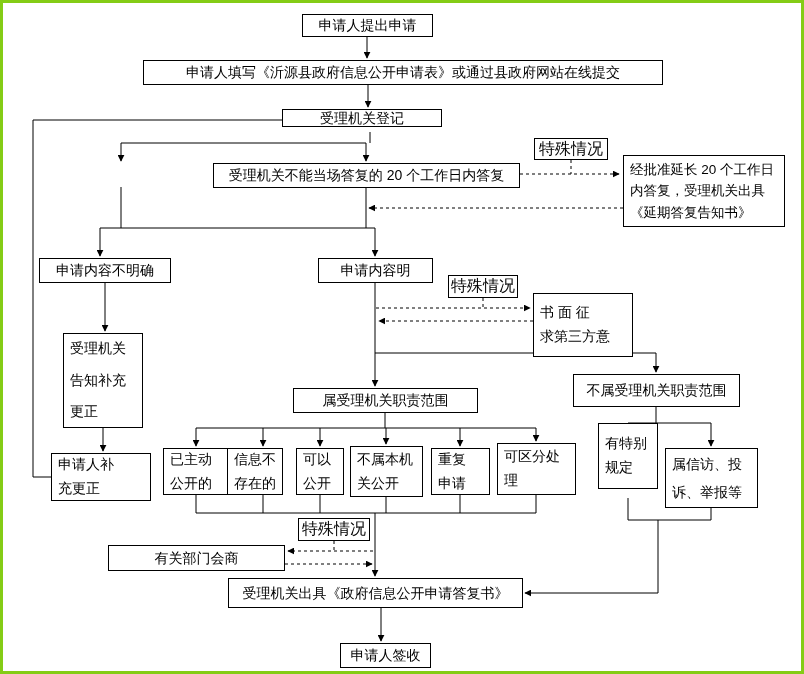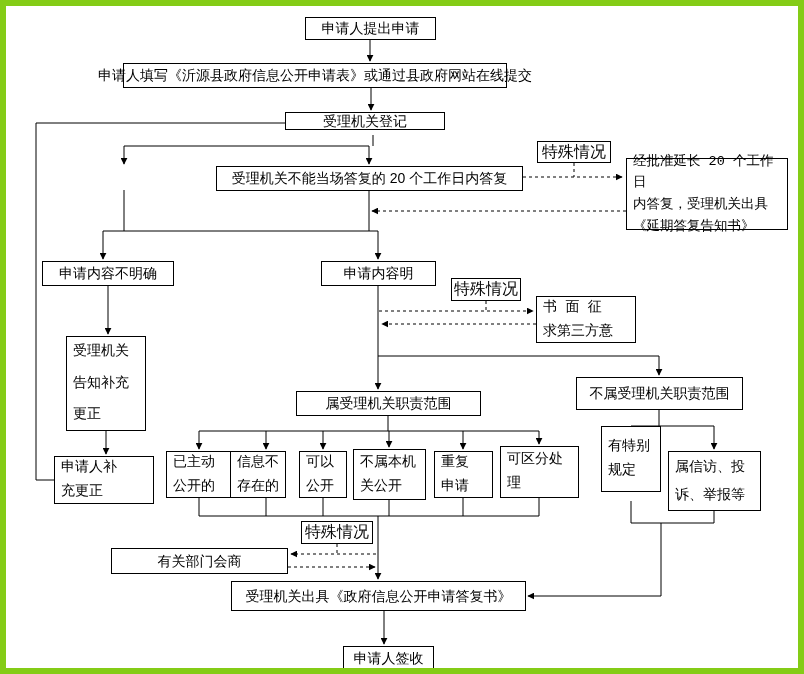--- a/index.html
+++ b/index.html
@@ -1,43 +1,43 @@
 <!DOCTYPE html>
 <html><head>
 <meta charset="utf-8">
 <style>
   html,body{margin:0;padding:0;background:#ffffff;}
   .stage{
     position:relative;width:804px;height:674px;background:#ffffff;
-    border:6px solid #84cc16;box-sizing:border-box;overflow:hidden;
+    border:3px solid #84cc16;box-sizing:border-box;overflow:hidden;
     font-family:"Liberation Sans","DejaVu Sans",sans-serif;color:#000;
   }
   svg.lines{position:absolute;left:0;top:0;z-index:1;}
   .box{
     position:absolute;z-index:2;border:1px solid #000;background:#fff;
     font-size:14px;line-height:1.3;display:flex;align-items:center;justify-content:center;
     box-sizing:border-box;text-align:center;white-space:nowrap;
   }
   .box.ml{flex-direction:column;align-items:flex-start;justify-content:center;
-    text-align:left;padding:11px 6px;white-space:normal;font-family:Liberation Mono, monospace;}
+    text-align:left;padding:11px 6px;white-space:normal;}
   .ml span{display:block;line-height:1.7;}
   .sm{font-size:16px;}
   
   .b-apply{left:299px;top:11px;width:131px;height:23px}
-  .b-fill{left:117px;top:57px;width:384px;height:25px}
+  .b-fill{left:140px;top:57px;width:520px;height:25px}
   .b-register{left:279px;top:106px;width:160px;height:18px}
   .b-onspot{left:51px;top:160px;width:134px;height:24px}
   .b-notonspot{left:210px;top:160px;width:307px;height:25px}
   .b-special1{left:531px;top:135px;width:74px;height:22px}
   .b-extend{left:620px;top:152px;width:162px;height:72px;font-size:13.5px}
   .b-extend span{line-height:1.6}
   .b-unclear{left:36px;top:255px;width:132px;height:25px}
   .b-clear{left:315px;top:255px;width:115px;height:25px}
   .b-special2{left:445px;top:272px;width:70px;height:23px}
-  .b-third{left:530px;top:290px;width:100px;height:47px}
+  .b-third{left:530px;top:290px;width:100px;height:64px}
   .b-notify{left:60px;top:330px;width:80px;height:95px}
   .b-notify span{line-height:2.25}
   .b-supplement{left:48px;top:450px;width:100px;height:48px}
   .b-inscope{left:290px;top:385px;width:185px;height:25px}
   .b-outscope{left:570px;top:371px;width:167px;height:33px}
   .b-public{left:160px;top:445px;width:66px;height:47px}
   .b-notexist{left:224px;top:445px;width:56px;height:47px}
   .b-canpublic{left:293px;top:445px;width:48px;height:47px}
   .b-notorg{left:347px;top:443px;width:73px;height:51px}
   .b-repeat{left:428px;top:445px;width:59px;height:47px}

